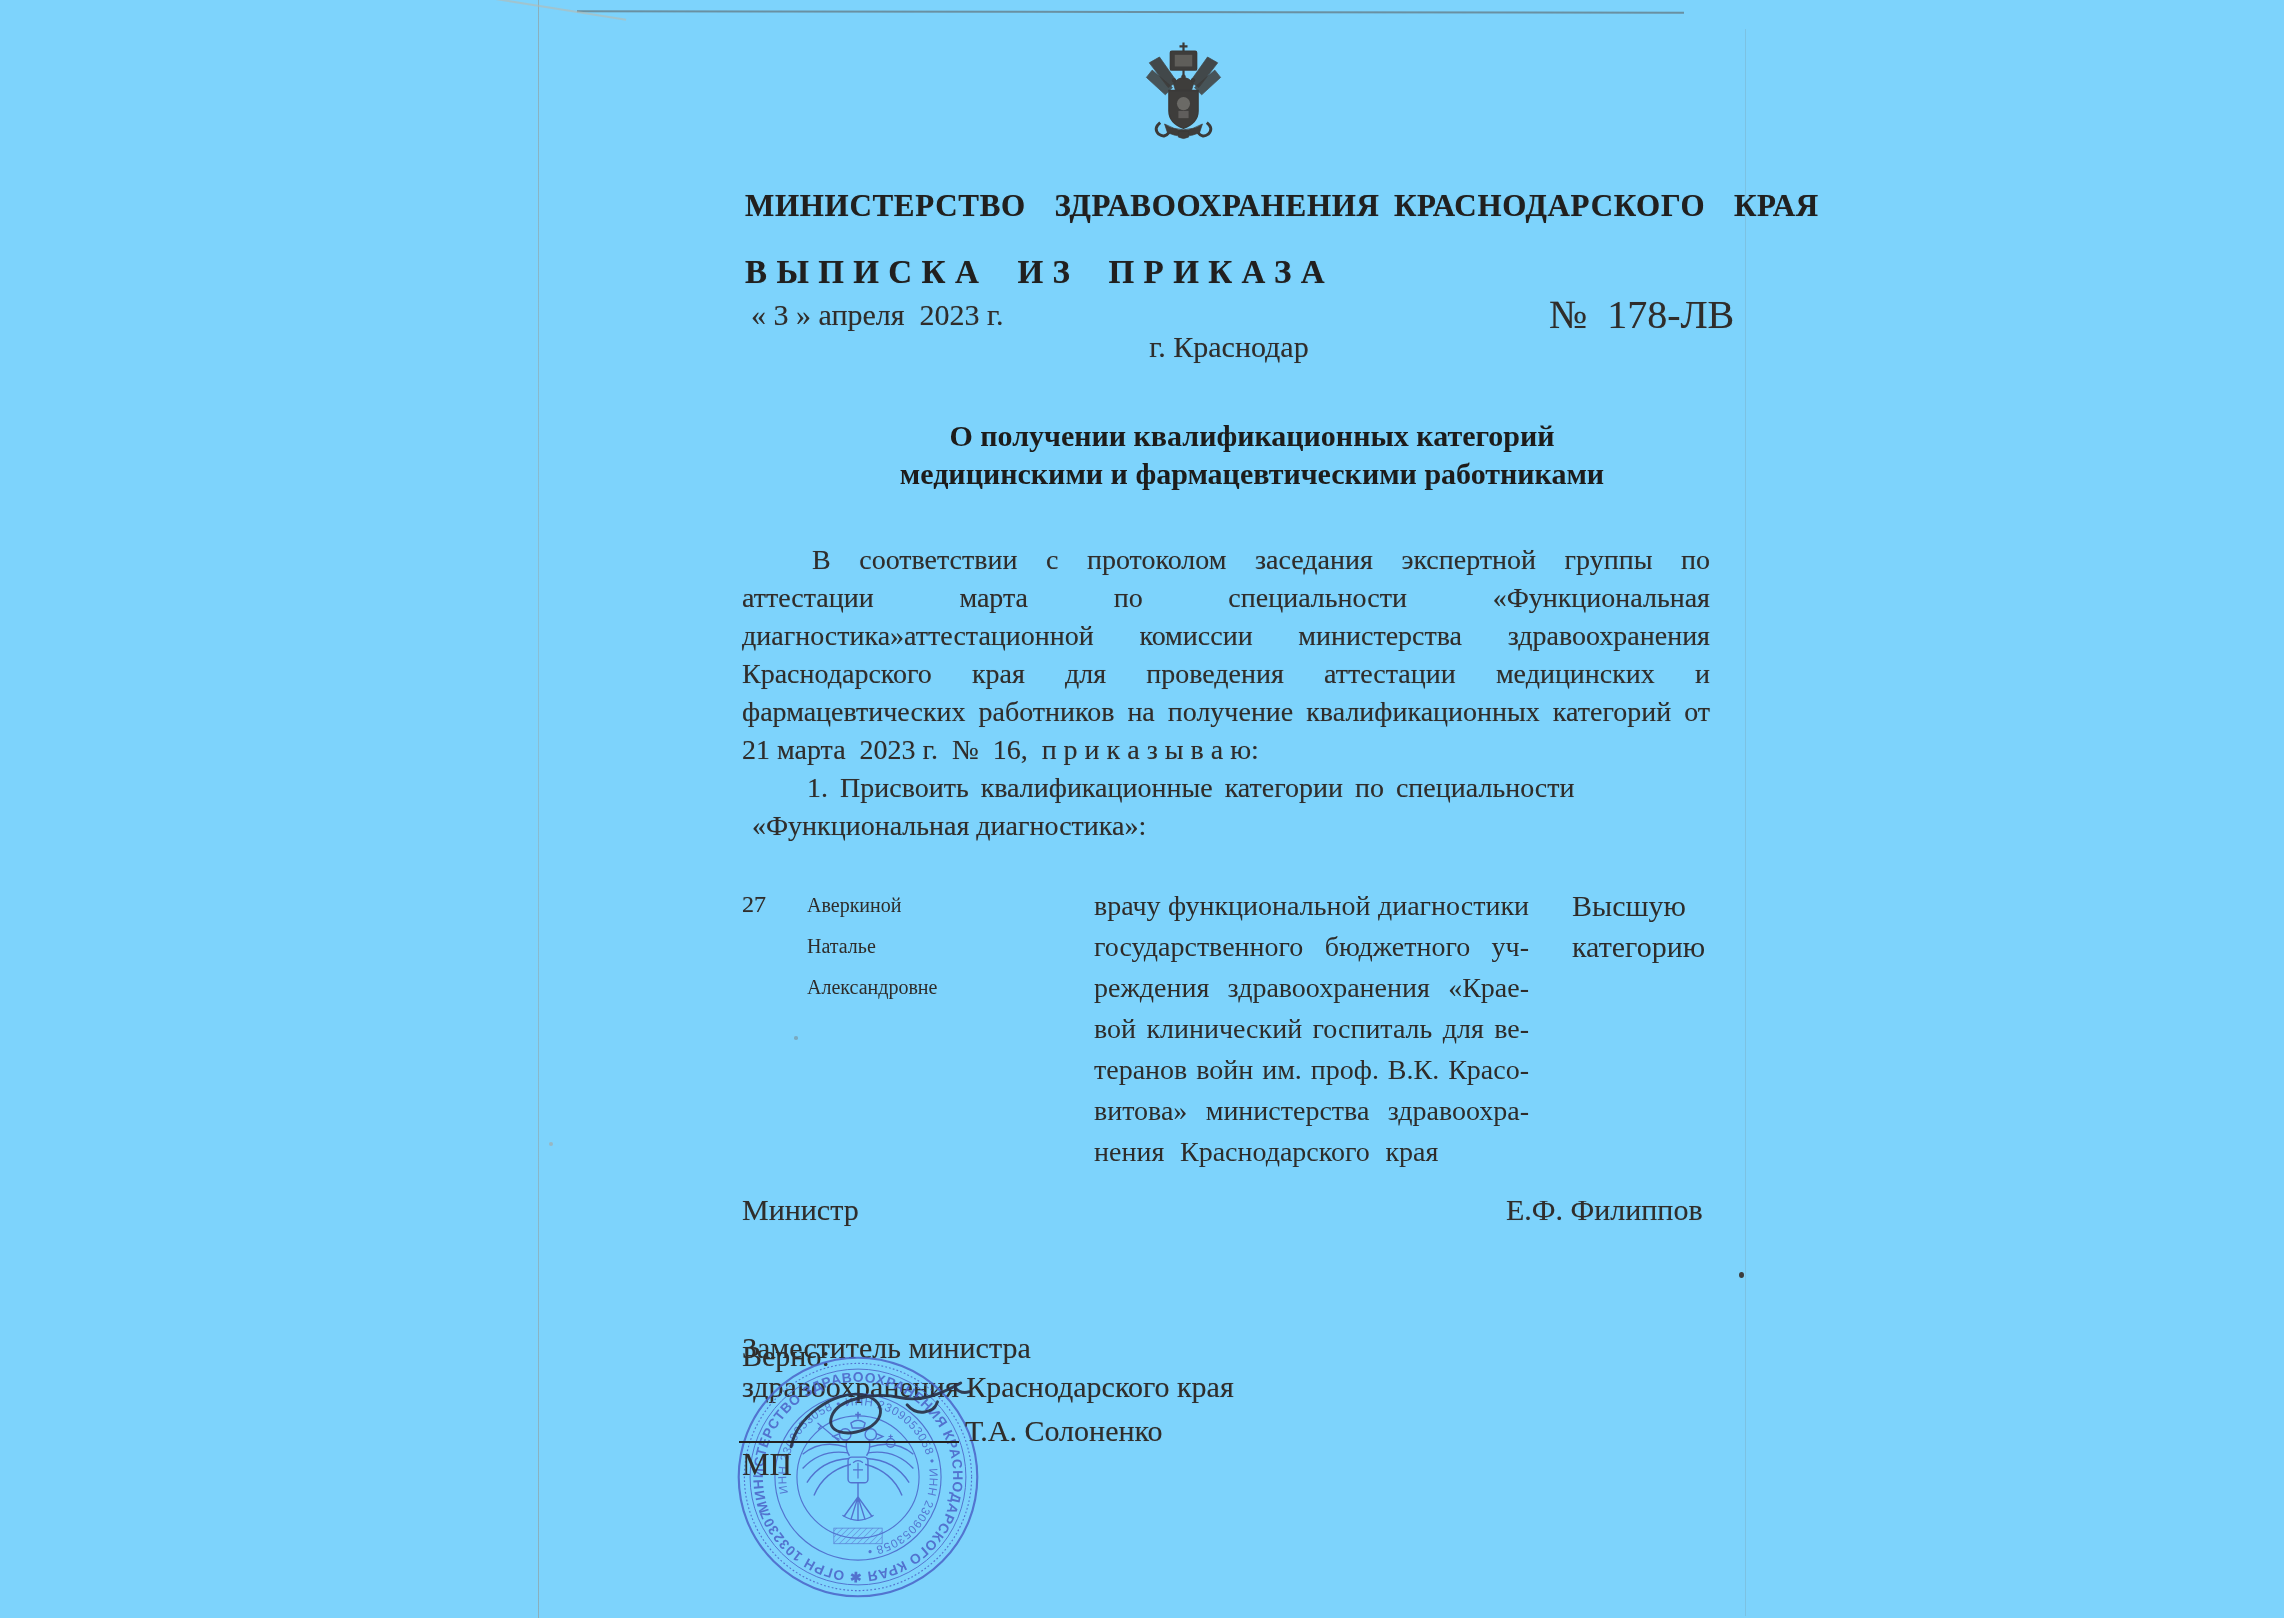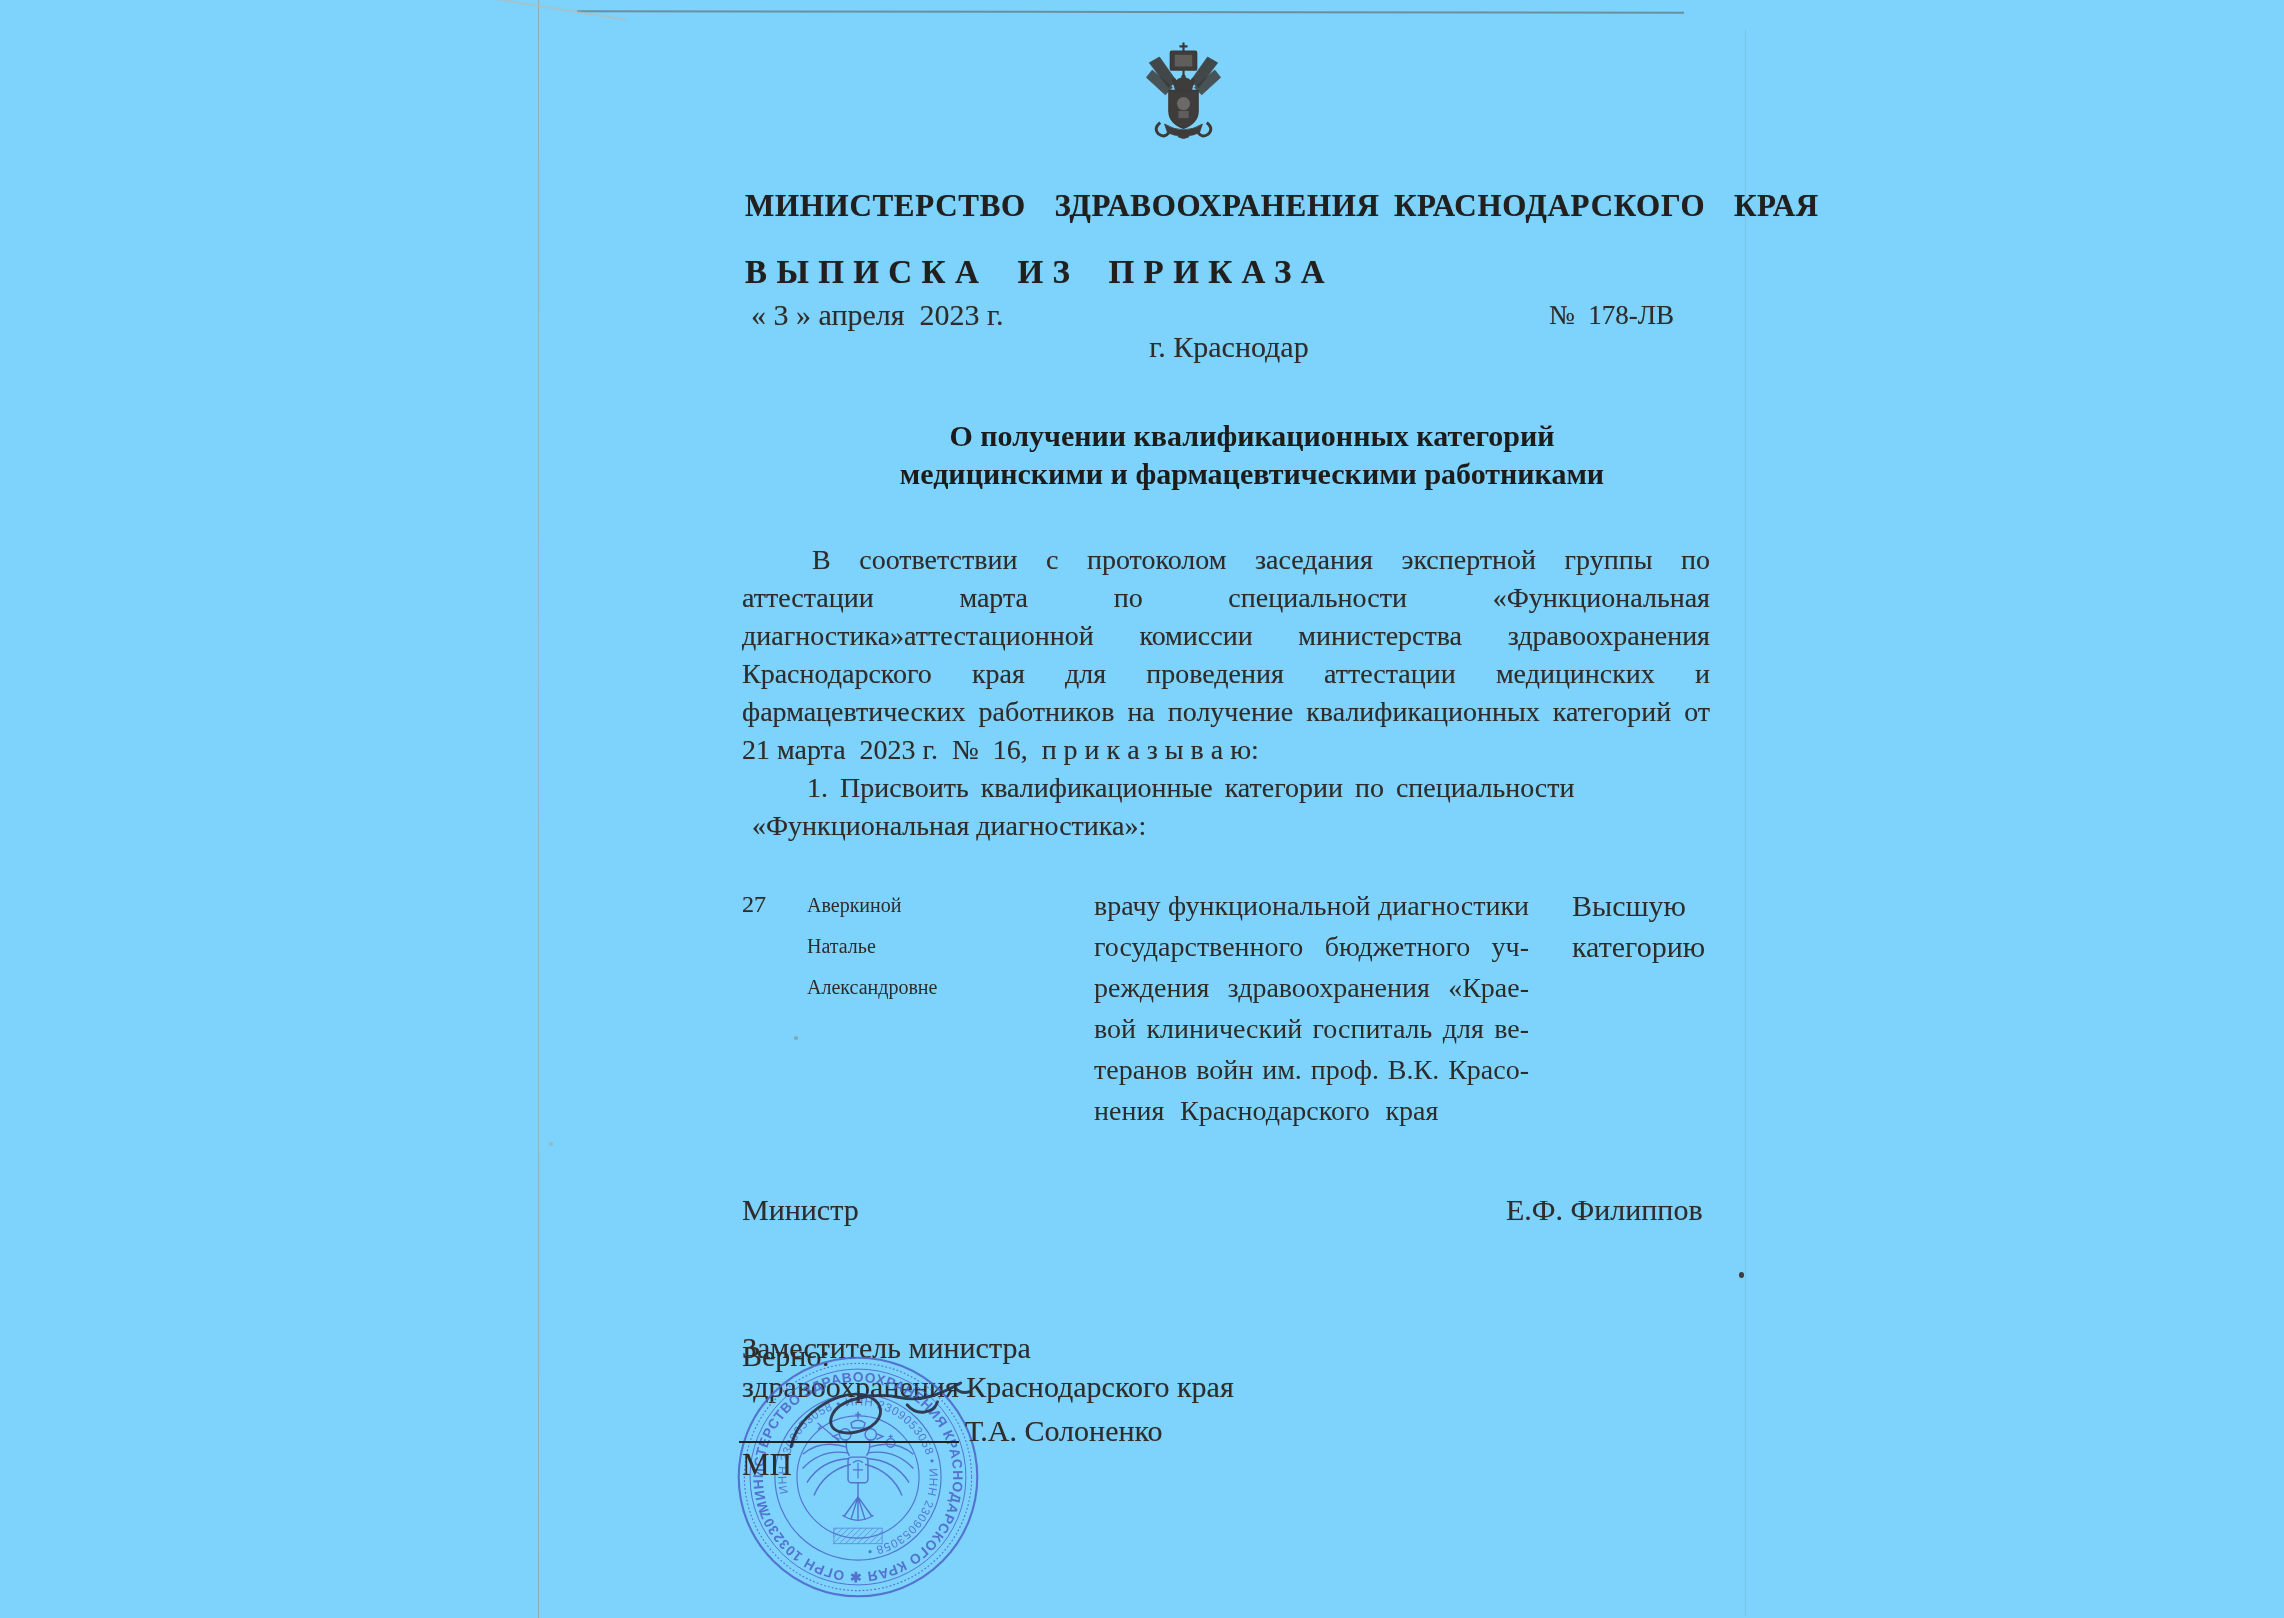--- a/index.html
+++ b/index.html
@@ -16,21 +16,21 @@
   .speck1{left:1739px;top:1272px;width:5px;height:5.8px;border-radius:50%;background:#3c3c3c;}
   .speck2{left:794px;top:1036px;width:3.6px;height:3.6px;border-radius:50%;background:rgba(120,120,120,.45);}
   .speck3{left:549px;top:1142px;width:4.3px;height:4.3px;border-radius:50%;background:rgba(170,165,155,.6);}
   
   .arms{left:1142px;top:41px;}
   .ministry{left:745px;top:188px;width:968px;text-align:center;font-size:31px;font-weight:bold;
             letter-spacing:0.7px;word-spacing:5.8px;color:#21201f;text-shadow:0 0 0.7px rgba(40,40,40,.5);}
   .vypiska{left:745px;top:254px;width:968px;text-align:left;font-size:33px;font-weight:bold;
            letter-spacing:9.4px;word-spacing:11.6px;color:#21201f;text-shadow:0 0 0.7px rgba(40,40,40,.5);}
   .dateline{left:751px;top:296px;font-size:30px;}
-  .docnum{left:1549px;top:296px;font-size:27px;}
+  .docnum{left:1549px;top:296px;font-size:40px;}
   .city{left:745px;top:328px;width:968px;text-align:center;font-size:30px;}
   .subject{left:745px;top:417px;width:1014px;text-align:center;font-size:30px;font-weight:bold;line-height:38px;color:#1d1c1b;}
   
   .para{left:742px;top:541px;width:968px;}
   .bline{font-size:28px;line-height:38px;height:38px;color:#2f2d2b;text-shadow:0 0 0.7px rgba(70,70,70,.45);}
   .just{text-align:justify;text-align-last:justify;}
   .ind1{padding-left:70px;box-sizing:border-box;}
   .ind2{text-indent:65px;word-spacing:5px;}
   .ind3{padding-left:10px;}
   
@@ -123,20 +123,21 @@
     <div>Аверкиной</div>
     <div>Наталье</div>
     <div>Александровне</div>
   </div>
   <div class="abs poscol">
     <div class="just">врачу функциональной диагностики</div>
     <div class="just">государственного бюджетного уч-</div>
     <div class="just">реждения здравоохранения «Крае-</div>
     <div class="just">вой клинический госпиталь для ве-</div>
     <div class="just">теранов войн им. проф. В.К. Красо-</div>
+    <div class="just">витова» министерства здравоохра-</div>
     <div class="poslast">нения  Краснодарского  края</div>
   </div>
   <div class="abs catcol">
     <div>Высшую</div>
     <div>категорию</div>
   </div>
 
   <div class="abs minister txt">Министр</div>
   <div class="abs minister-name txt">Е.Ф. Филиппов</div>
   <div class="abs verno txt">Верно:</div>

